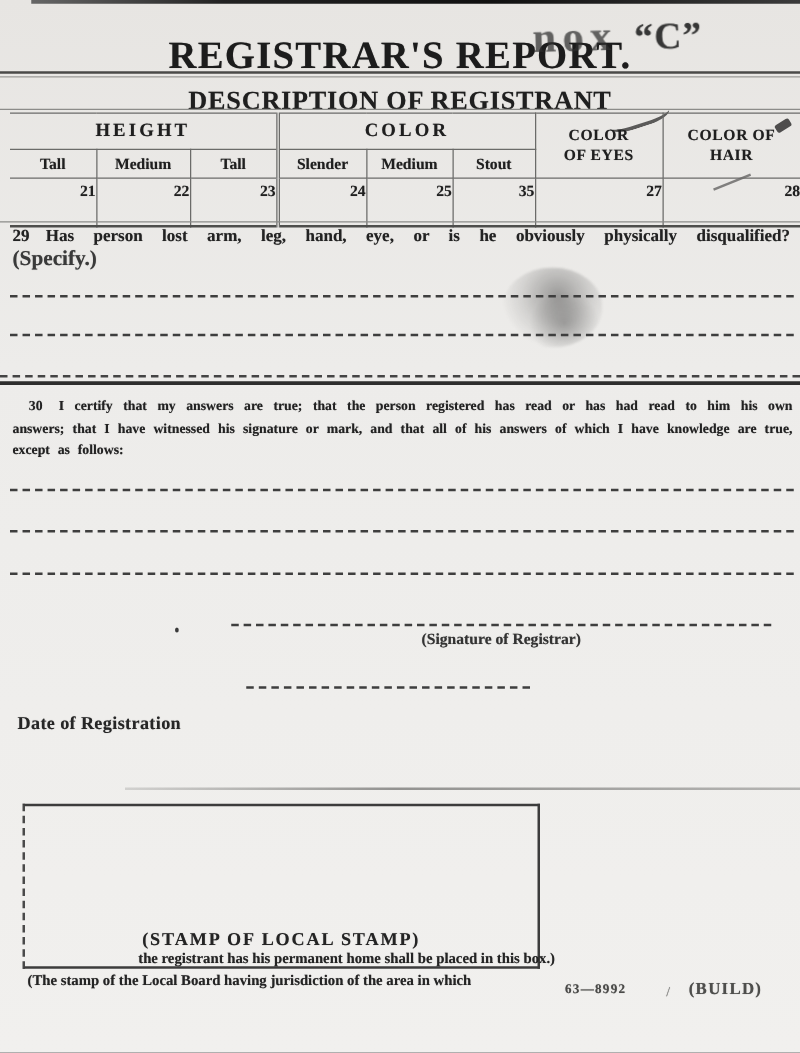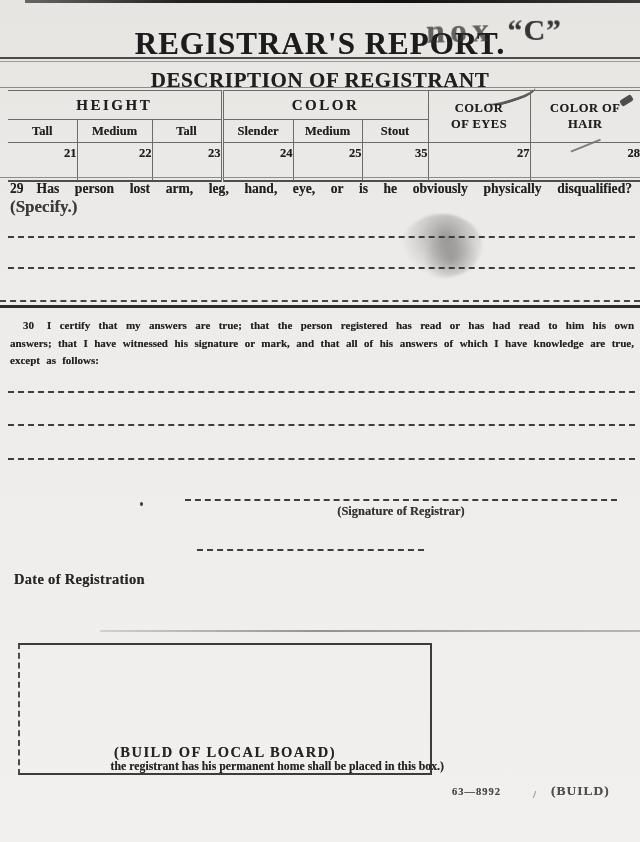--- a/index.html
+++ b/index.html
@@ -171,21 +171,22 @@
   <div class="abs dline" id="d4"></div>
   <div class="abs dline" id="d5"></div>
 
   <div class="abs dline" id="sig-line"></div>
   <div class="abs" id="sig-caption">(Signature of Registrar)</div>
   <div class="abs" id="date-label">Date of Registration</div>
   <div class="abs dline" id="date-line"></div>
 
   <div class="abs rule" id="rule5"></div>
   <div class="abs" id="stamp-box">
-    <div id="stamp-box-label">(BUILD OF LOCAL BOARD)</div>
+    <div id="stamp-box-label">(STAMP OF LOCAL STAMP)</div>
   </div>
+  <div class="abs" id="box-cap1">(The stamp of the Local Board having jurisdiction of the area in which</div>
   <div class="abs" id="box-cap2">the registrant has his permanent home shall be placed in this box.)</div>
 
   <div class="abs" id="form-number">63—8992</div>
   <div class="abs" id="slash-mark">/</div>
   <div class="abs" id="over-label">(BUILD)</div>
 
 </div>
 
 </body></html>

